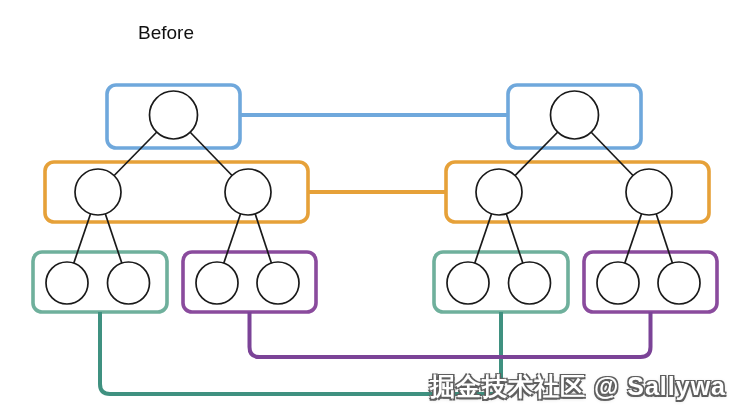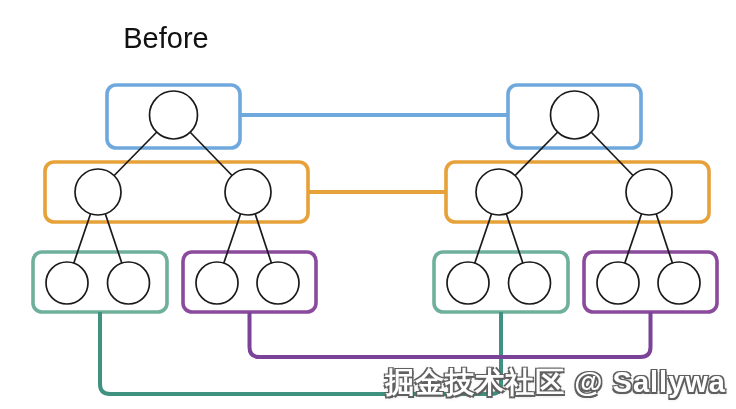--- a/index.html
+++ b/index.html
@@ -8,31 +8,31 @@
     width:736px;height:409px;
     background:var(--background,#fff);
     overflow:hidden;
     font-family:"Liberation Sans", sans-serif;
   }
   .diagram-svg{position:absolute;left:0;top:0;width:736px;height:409px;}
   .tree-title{
     position:absolute;
     top:22px;
     transform:translateX(-50%);
-    font-size:29px;
+    font-size:19px;
     color:var(--title-text,#111);
     white-space:nowrap;
   }
   .title-before{left:166px;}
   .title-after{left:578px;}
   .watermark{
     position:absolute;
     right:10px;
     bottom:6px;
-    font-size:29px;
+    font-size:25px;
     font-weight:600;
     letter-spacing:1px;
     color:var(--watermark-fill,#fff);
     text-shadow:
       -1.5px -1.5px 0 var(--watermark-outline,#5f5f5f),
        1.5px -1.5px 0 var(--watermark-outline,#5f5f5f),
       -1.5px  1.5px 0 var(--watermark-outline,#5f5f5f),
        1.5px  1.5px 0 var(--watermark-outline,#5f5f5f),
        0 1px 4px rgba(0,0,0,.25);
     white-space:nowrap;

